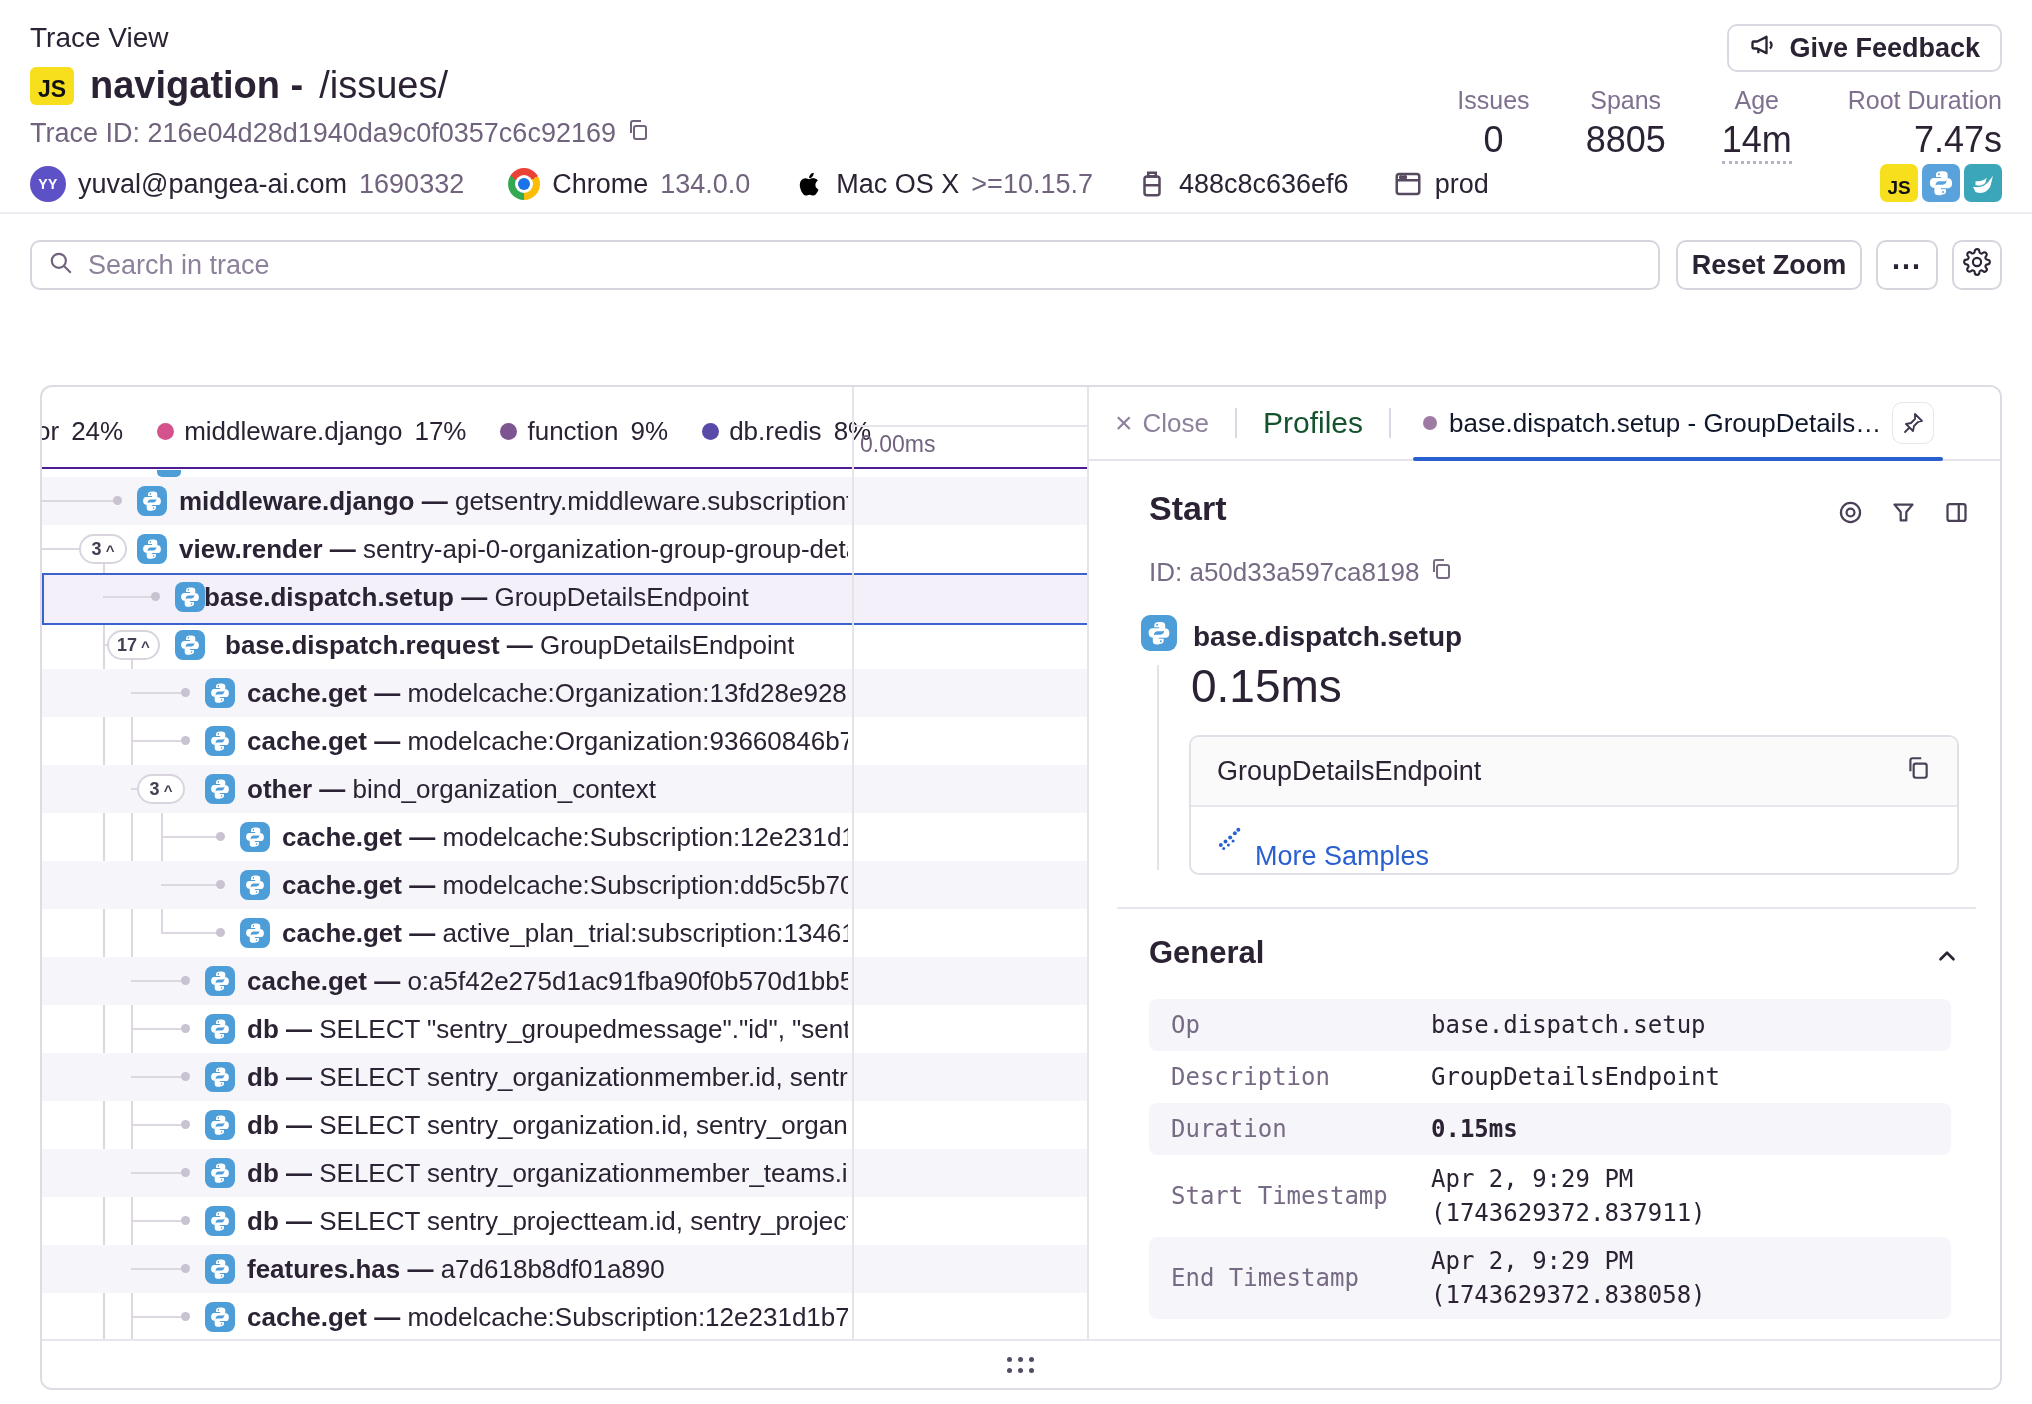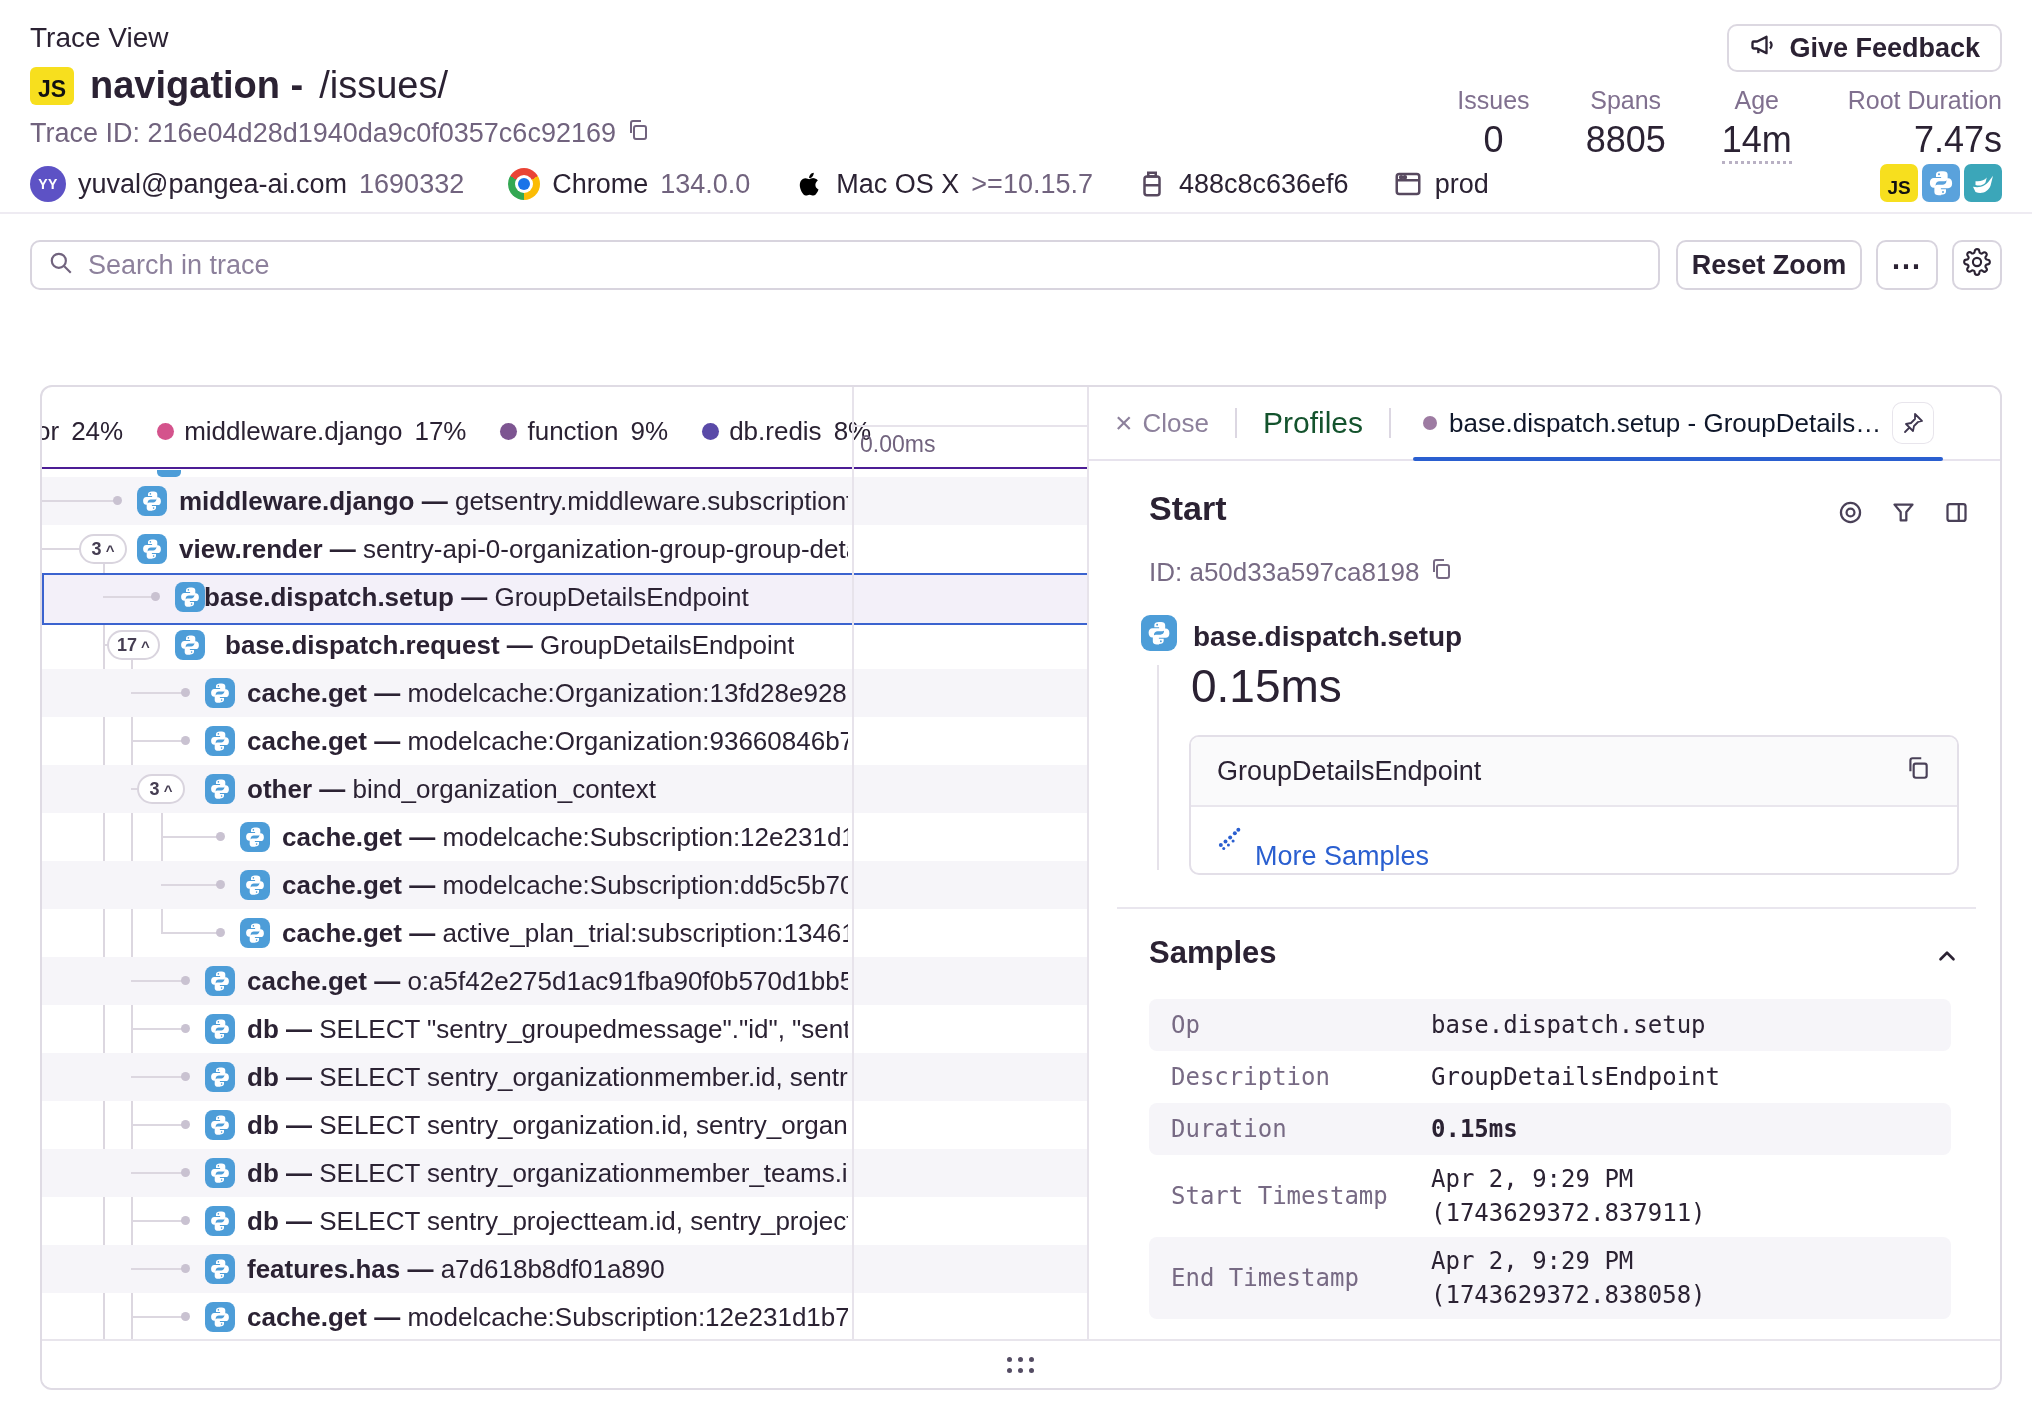--- a/index.html
+++ b/index.html
@@ -570,21 +570,21 @@
                 <circle cx="20" cy="5" r="1.7"></circle>
                 <circle cx="7.5" cy="21" r="1.3"></circle>
                 <circle cx="11.5" cy="18" r="1.3"></circle>
                 <circle cx="15.5" cy="14.5" r="1.3"></circle>
               </svg></span>
           <span class="more-samples">More Samples</span>
         </div>
       </div>
 
       <div class="p-hr"></div>
-      <div class="g-title">Samples</div>
+      <div class="g-title">General</div>
       <span class="g-chev"><svg viewBox="0 0 24 24" fill="none" stroke="currentColor" stroke-width="2.4" stroke-linecap="round" stroke-linejoin="round">
             <polyline points="6 15 12 9 18 15"></polyline>
           </svg></span>
       <div class="g-table" id="gtable">
           <div class="g-row shade">
             <span class="g-key">Op</span>
             <span class="g-val">base.dispatch.setup</span>
           </div>
           <div class="g-row">
             <span class="g-key">Description</span>

